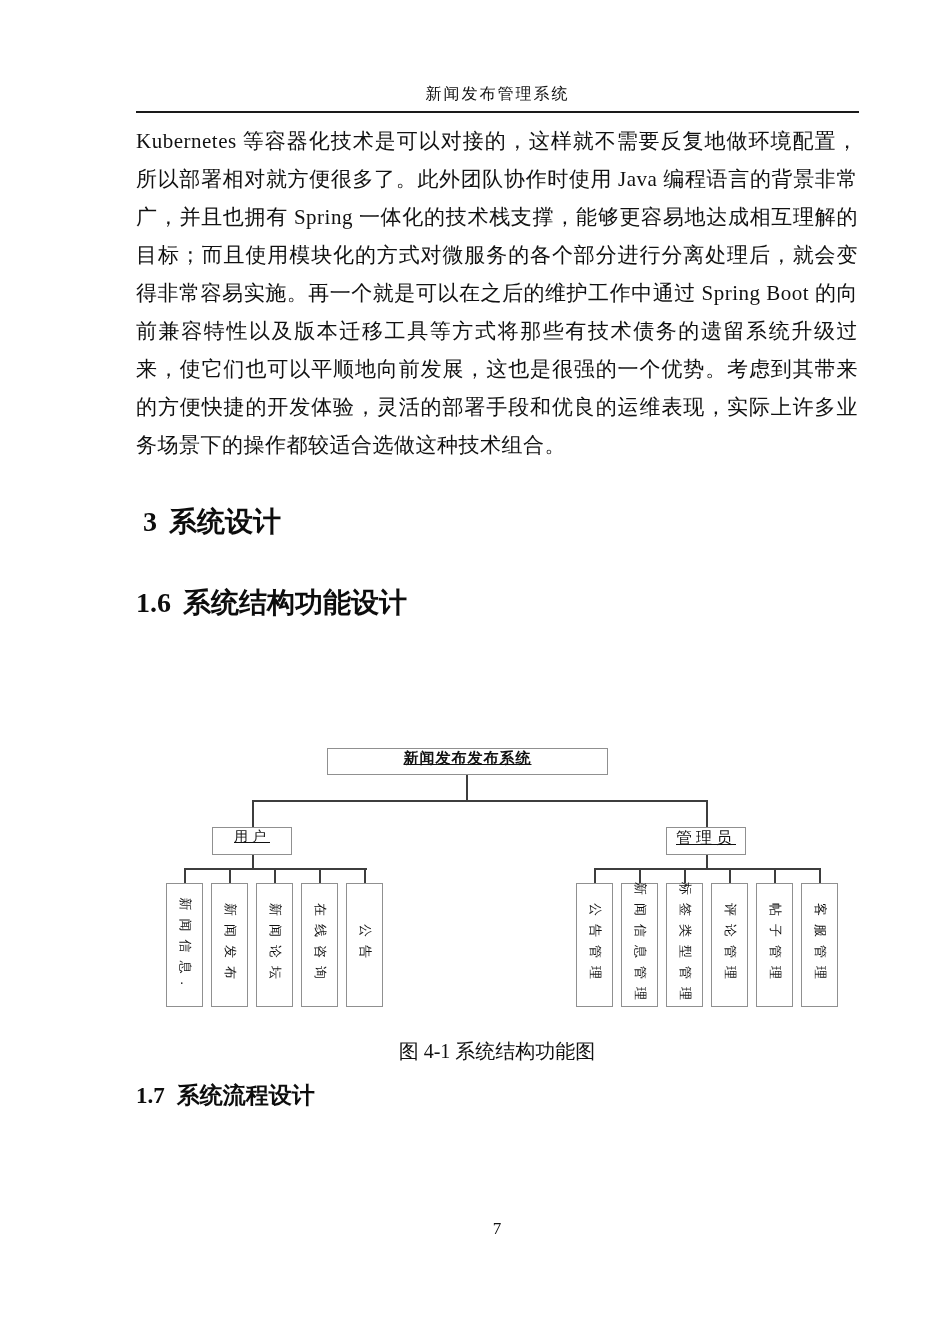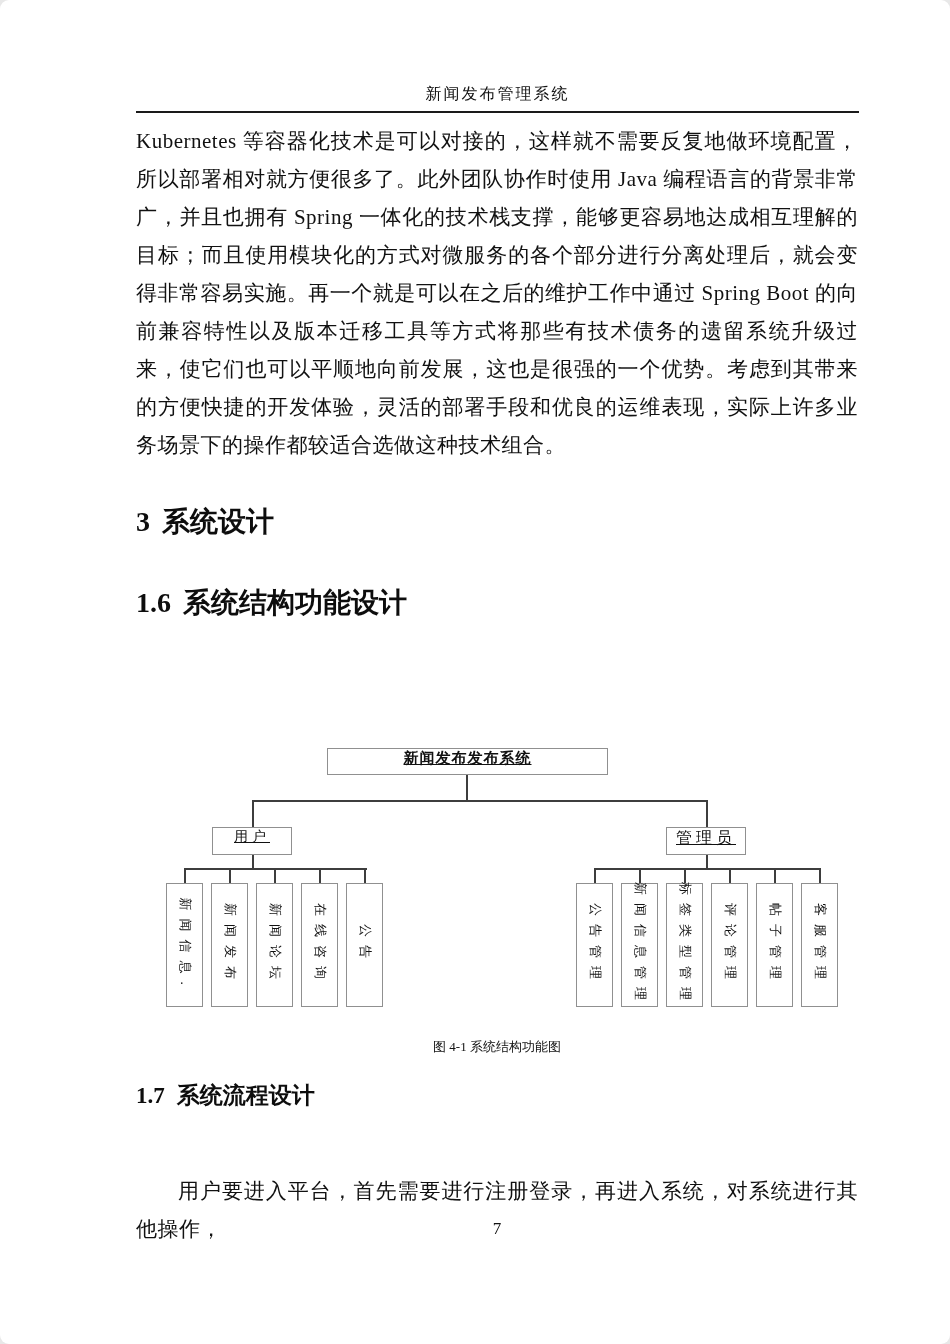--- a/index.html
+++ b/index.html
@@ -1,21 +1,20 @@
 <!DOCTYPE html>
 <html><head>
 <meta charset="utf-8">
 <style>
   html,body{margin:0;padding:0;background:#e8e8e8;}
   .page{
     position:relative; width:950px; height:1344px; margin:0 auto;
     background:#ffffff; overflow:hidden;
     font-family:"Liberation Serif","DejaVu Serif",serif;
     color:#111111;
-    border-radius:9px;
   }
   
   .header{
     position:absolute; left:136px; top:84px; width:723px; height:27px;
     text-align:center; border-bottom:2px solid #1a1a1a;
   }
   .header .title{font-size:16px; letter-spacing:2px;}
   
   .para{
     position:absolute; left:136px; width:722px;
@@ -25,21 +24,21 @@
   .p1{top:122px;}
   .p2{top:630px; text-indent:2em;}
   .p3{top:1172px; text-indent:2em;}
   
   .heading{
     position:absolute; left:136px; white-space:nowrap;
     font-family:"Liberation Sans","DejaVu Sans",sans-serif; font-weight:bold;
     color:#0d0d0d;
   }
   .heading .hnum{font-family:"Liberation Serif","DejaVu Serif",serif; margin-right:12px;}
-  .h-chapter{top:503px; font-size:28px;}
+  .h-chapter{top:503px; font-size:28px;margin-left:7px;}
   .h-16{top:584px; font-size:28px;}
   .h-17{top:1080px; font-size:23px;}
   .h-171{top:1133px; font-size:20px;}
   
   .obox{
     position:absolute; box-sizing:border-box; background:#fff;
     border:1px solid #909090; display:flex; align-items:flex-start; justify-content:center;text-decoration:underline;
   }
   .root-box{left:327px; top:748px; width:281px; height:27px;
     font-family:"Liberation Sans","DejaVu Sans",sans-serif; font-weight:bold; font-size:15px; letter-spacing:1px;}
@@ -62,21 +61,21 @@
   .v-user-b {left:252px; top:855px; width:2px; height:13px;}
   .v-admin-b{left:706px; top:855px; width:2px; height:13px;}
   .h-l2l    {left:184px; top:868px; width:183px; height:2px;}
   .h-l2r    {left:594px; top:868px; width:227px; height:2px;}
   .stub{top:868px; width:2px; height:15px;}
   .sl0{left:184px;} .sl1{left:229px;} .sl2{left:274px;} .sl3{left:319px;} .sl4{left:364px;}
   .sr0{left:594px;} .sr1{left:639px;} .sr2{left:684px;} .sr3{left:729px;} .sr4{left:774px;} .sr5{left:819px;}
   
   .caption{
     position:absolute; left:136px; top:1038px; width:722px;
-    text-align:center; font-size:13px;
+    text-align:center; font-size:20px;
   }
   .pagenum{
     position:absolute; left:136px; top:1219px; width:722px;
     text-align:center; font-size:17px;
   }
 </style>
 </head>
 <body>
 
 <div class="page">
@@ -166,17 +165,16 @@
       </div>
   </div>
 
   <div class="caption">图 4-1 系统结构功能图</div>
 
   <div class="heading h-17">
     <span class="hnum">1.7</span><span>系统流程设计</span>
   </div>
 
 
-  <div class="para p3">用户要进入平台，首先需要进行注册登录，再进入系统，对系统进行其他操作，</div>
 
   <div class="pagenum">7</div>
 
 </div>
 
 </body></html>

